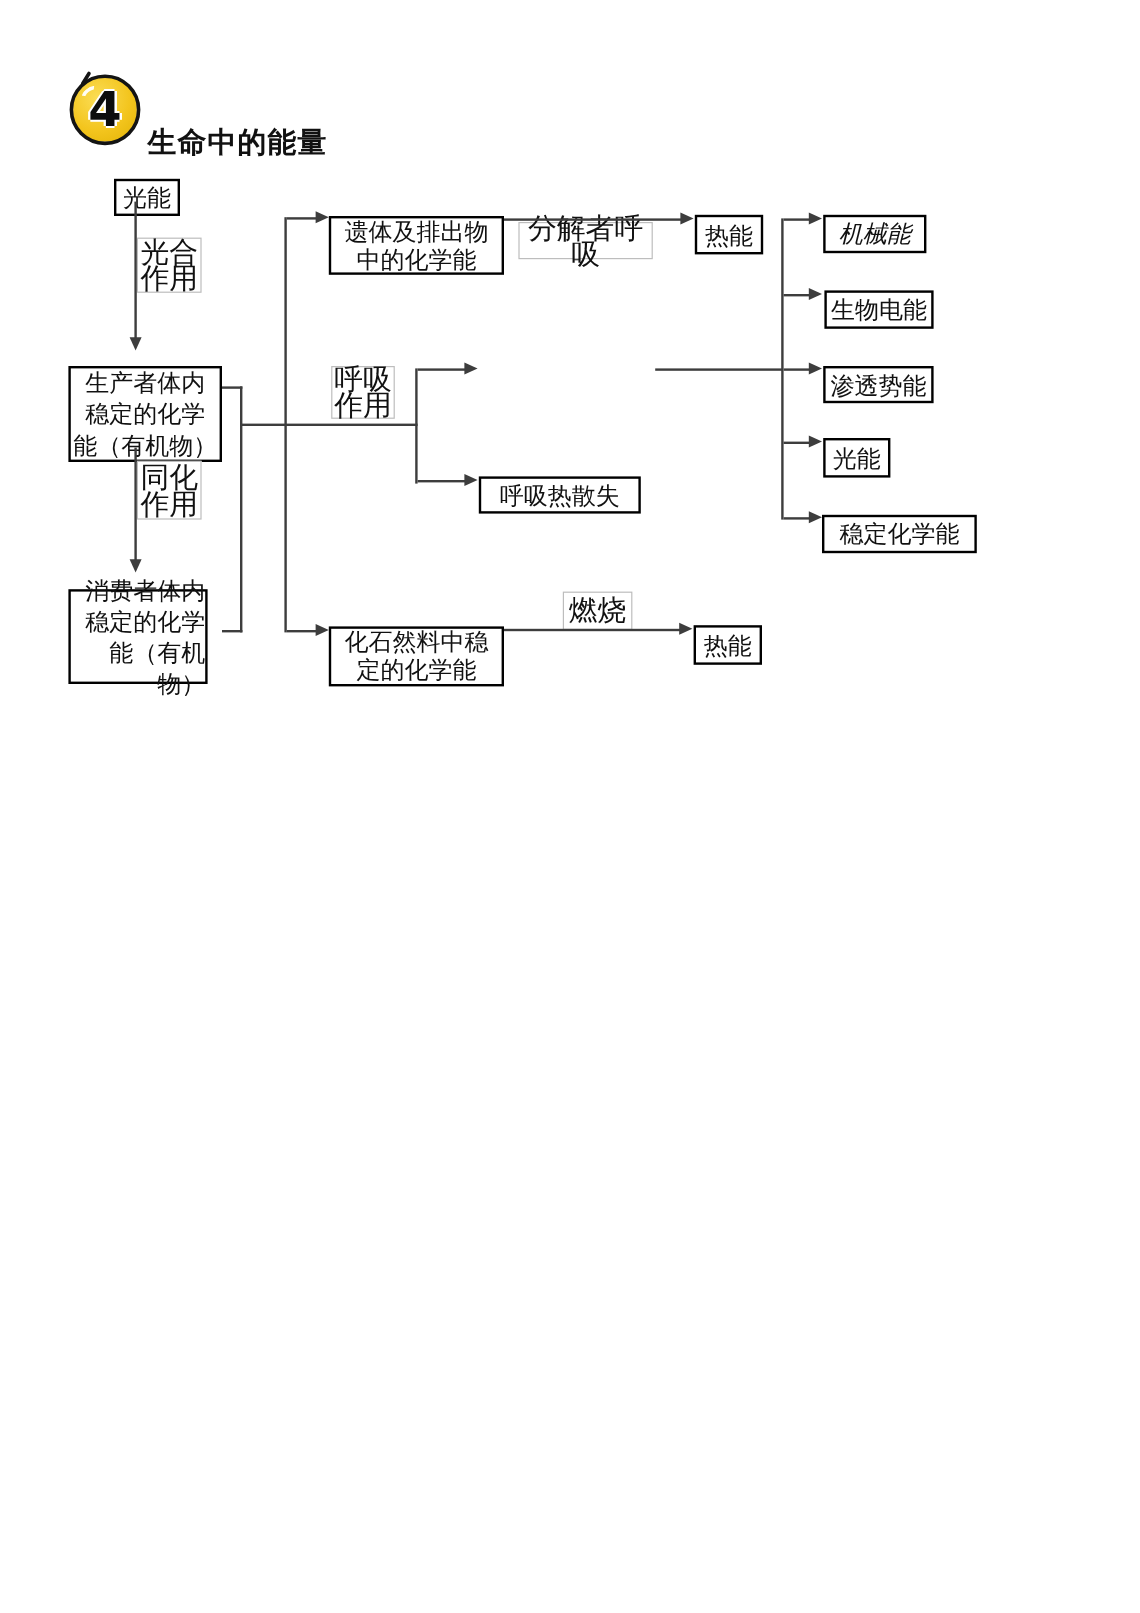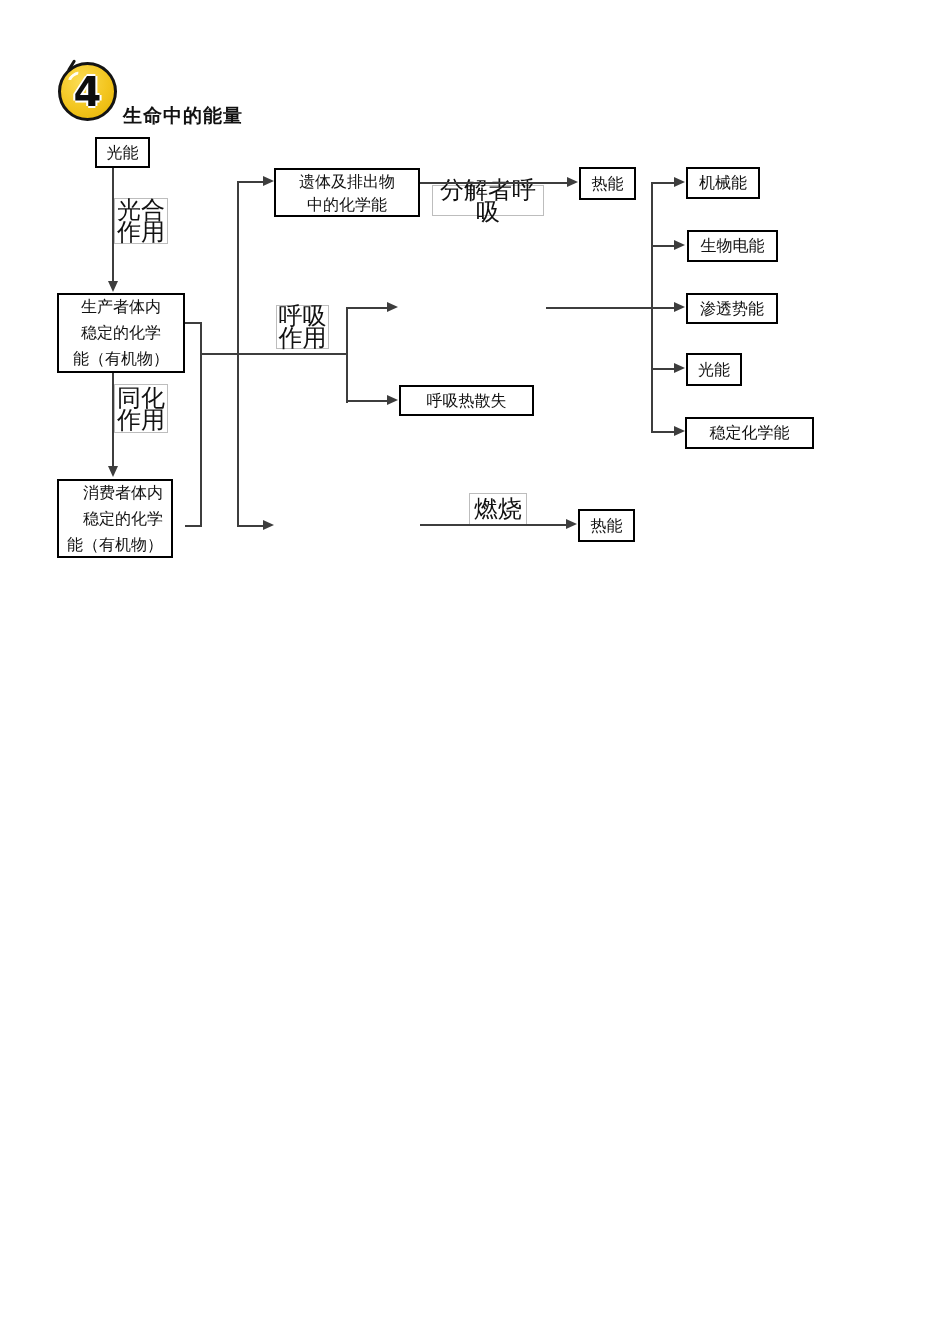--- a/index.html
+++ b/index.html
@@ -42,33 +42,34 @@
     transform: rotate(-38deg);
   }
   .badge-tick {
     position: absolute; left: 70px; top: 59px;
     width: 3px; height: 13px; background: #141414;
     transform: rotate(32deg); border-radius: 2px;
   }
 
   .page-title {
     position: absolute; left: 123px; top: 103px;
-    font-size: 19px; font-weight: bold; letter-spacing: 1px;
+    font-size: 24px; font-weight: bold; letter-spacing: 1px;
     white-space: nowrap;
   }
 
   
   .node {
     position: absolute;
     background: #ffffff;
     border: 2px solid var(--box-border-color);
     display: flex; align-items: center; justify-content: center;
     text-align: center;
-    font-size: 16px; line-height: 24px;
+    font-size: 20px; line-height: 24px;
     white-space: pre-line;
+    margin-top: 12px;
   }
   .node.two { line-height: 23px; }
   .node.tall { line-height: 26px; }
 
   
   .edge-label {
     position: absolute;
     background: #ffffff;
     border: 1px solid var(--label-border-color);
     display: flex; align-items: center; justify-content: center;
@@ -110,24 +111,26 @@
 能（有机物）</div>
 
   <div class="node two" style="left:274px; top:168px; width:146px; height:49px;">遗体及排出物
 中的化学能</div>
 
   <div class="node" style="left:579px; top:167px; width:57px; height:33px;">热能</div>
 
 
   <div class="node" style="left:399px; top:385px; width:135px; height:31px;">呼吸热散失</div>
 
+  <div class="node two" style="left:274px; top:510px; width:146px; height:50px;">化石然料中稳
+定的化学能</div>
 
   <div class="node" style="left:578px; top:509px; width:57px; height:33px;">热能</div>
 
-  <div class="node" style="left:686px; top:167px; width:74px; height:32px;">机械能</div>
+  <div class="node" style="left:686px; top:167px; width:86px; height:32px;font-style:italic;">机械能</div>
 
   <div class="node" style="left:687px; top:230px; width:91px; height:32px;">生物电能</div>
 
   <div class="node" style="left:686px; top:293px; width:92px; height:31px;">渗透势能</div>
 
   <div class="node" style="left:686px; top:353px; width:56px; height:33px;">光能</div>
 
   <div class="node" style="left:685px; top:417px; width:129px; height:32px;">稳定化学能</div>
 
   <div class="edge-label" style="left:114px; top:198px; width:54px; height:46px;">光合

